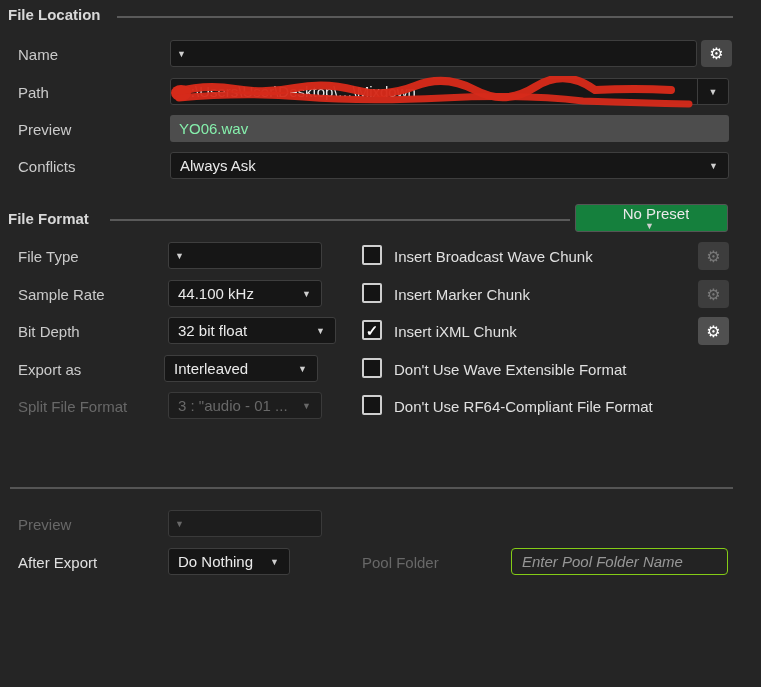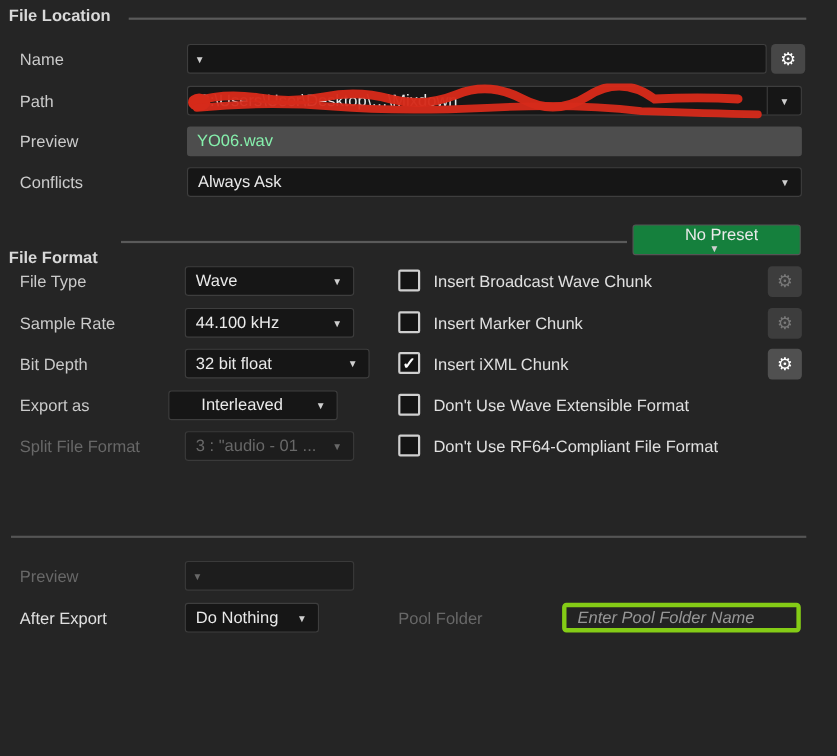--- a/index.html
+++ b/index.html
@@ -117,21 +117,21 @@
     font-size: 15px;
     font-weight: bold;
   }
   .checkbox .check-mark { visibility: hidden; line-height: 1; }
   .checkbox.checked .check-mark { visibility: visible; }
   .checkbox-label { font-size: 15px; color: #e0e0e0; white-space: nowrap; }
 
   
   .pool-input {
     background: #232323;
-    border: 4px solid #84cc16;
+    border: 1px solid #84cc16;
     border-radius: 4px;
     height: 27px;
     width: 217px;
     color: #d8d8d8;
     font-size: 15px;
     font-style: italic;
     font-family: "Liberation Sans", sans-serif;
     padding-left: 10px;
     outline: none;
   }
@@ -173,47 +173,46 @@
 <div class="abs preview-strip" style="left:170px; top:115px; width:559px;">
   <span>YO06.wav</span>
 </div>
 
 <div class="abs field-label" style="left:18px; top:158px;">Conflicts</div>
 <div class="abs field" style="left:170px; top:152px; width:559px;">
   <span class="value">Always Ask</span>
   <span class="arrow">▼</span>
 </div>
 
-<div class="abs section-header" style="left:8px; top:210px;margin-top:16px;">File Format</div>
+<div class="abs section-header" style="left:8px; top:210px;">File Format</div>
 <div class="abs header-line" style="left:110px; top:219px; width:460px;"></div>
 <div class="abs field" style="left:575px; top:204px; width:153px; height:28px; border-color:#555555; background:#15803d;flex-direction:column;">
   <span class="value">No Preset</span>
   <span class="arrow">▼</span>
 </div>
 
 <div class="abs field-label" style="left:18px; top:248px;">File Type</div>
 <div class="abs field" style="left:168px; top:242px; width:154px;">
-  <span class="value">Wave</span>
   <span class="arrow">▼</span>
 </div>
 
 <div class="abs field-label" style="left:18px; top:286px;">Sample Rate</div>
 <div class="abs field" style="left:168px; top:280px; width:154px;">
   <span class="value">44.100 kHz</span>
   <span class="arrow">▼</span>
 </div>
 
 <div class="abs field-label" style="left:18px; top:323px;">Bit Depth</div>
 <div class="abs field" style="left:168px; top:317px; width:168px;">
   <span class="value">32 bit float</span>
   <span class="arrow">▼</span>
 </div>
 
 <div class="abs field-label" style="left:18px; top:361px;">Export as</div>
-<div class="abs field" style="left:153px; top:355px; width:154px;padding-left:20px;">
+<div class="abs field" style="left:164px; top:355px; width:154px;">
   <span class="value">Interleaved</span>
   <span class="arrow">▼</span>
 </div>
 
 <div class="abs field-label disabled" style="left:18px; top:398px;">Split File Format</div>
 <div class="abs field disabled" style="left:168px; top:392px; width:154px;">
   <span class="value">3 : "audio - 01 ...</span>
   <span class="arrow">▼</span>
 </div>
 

